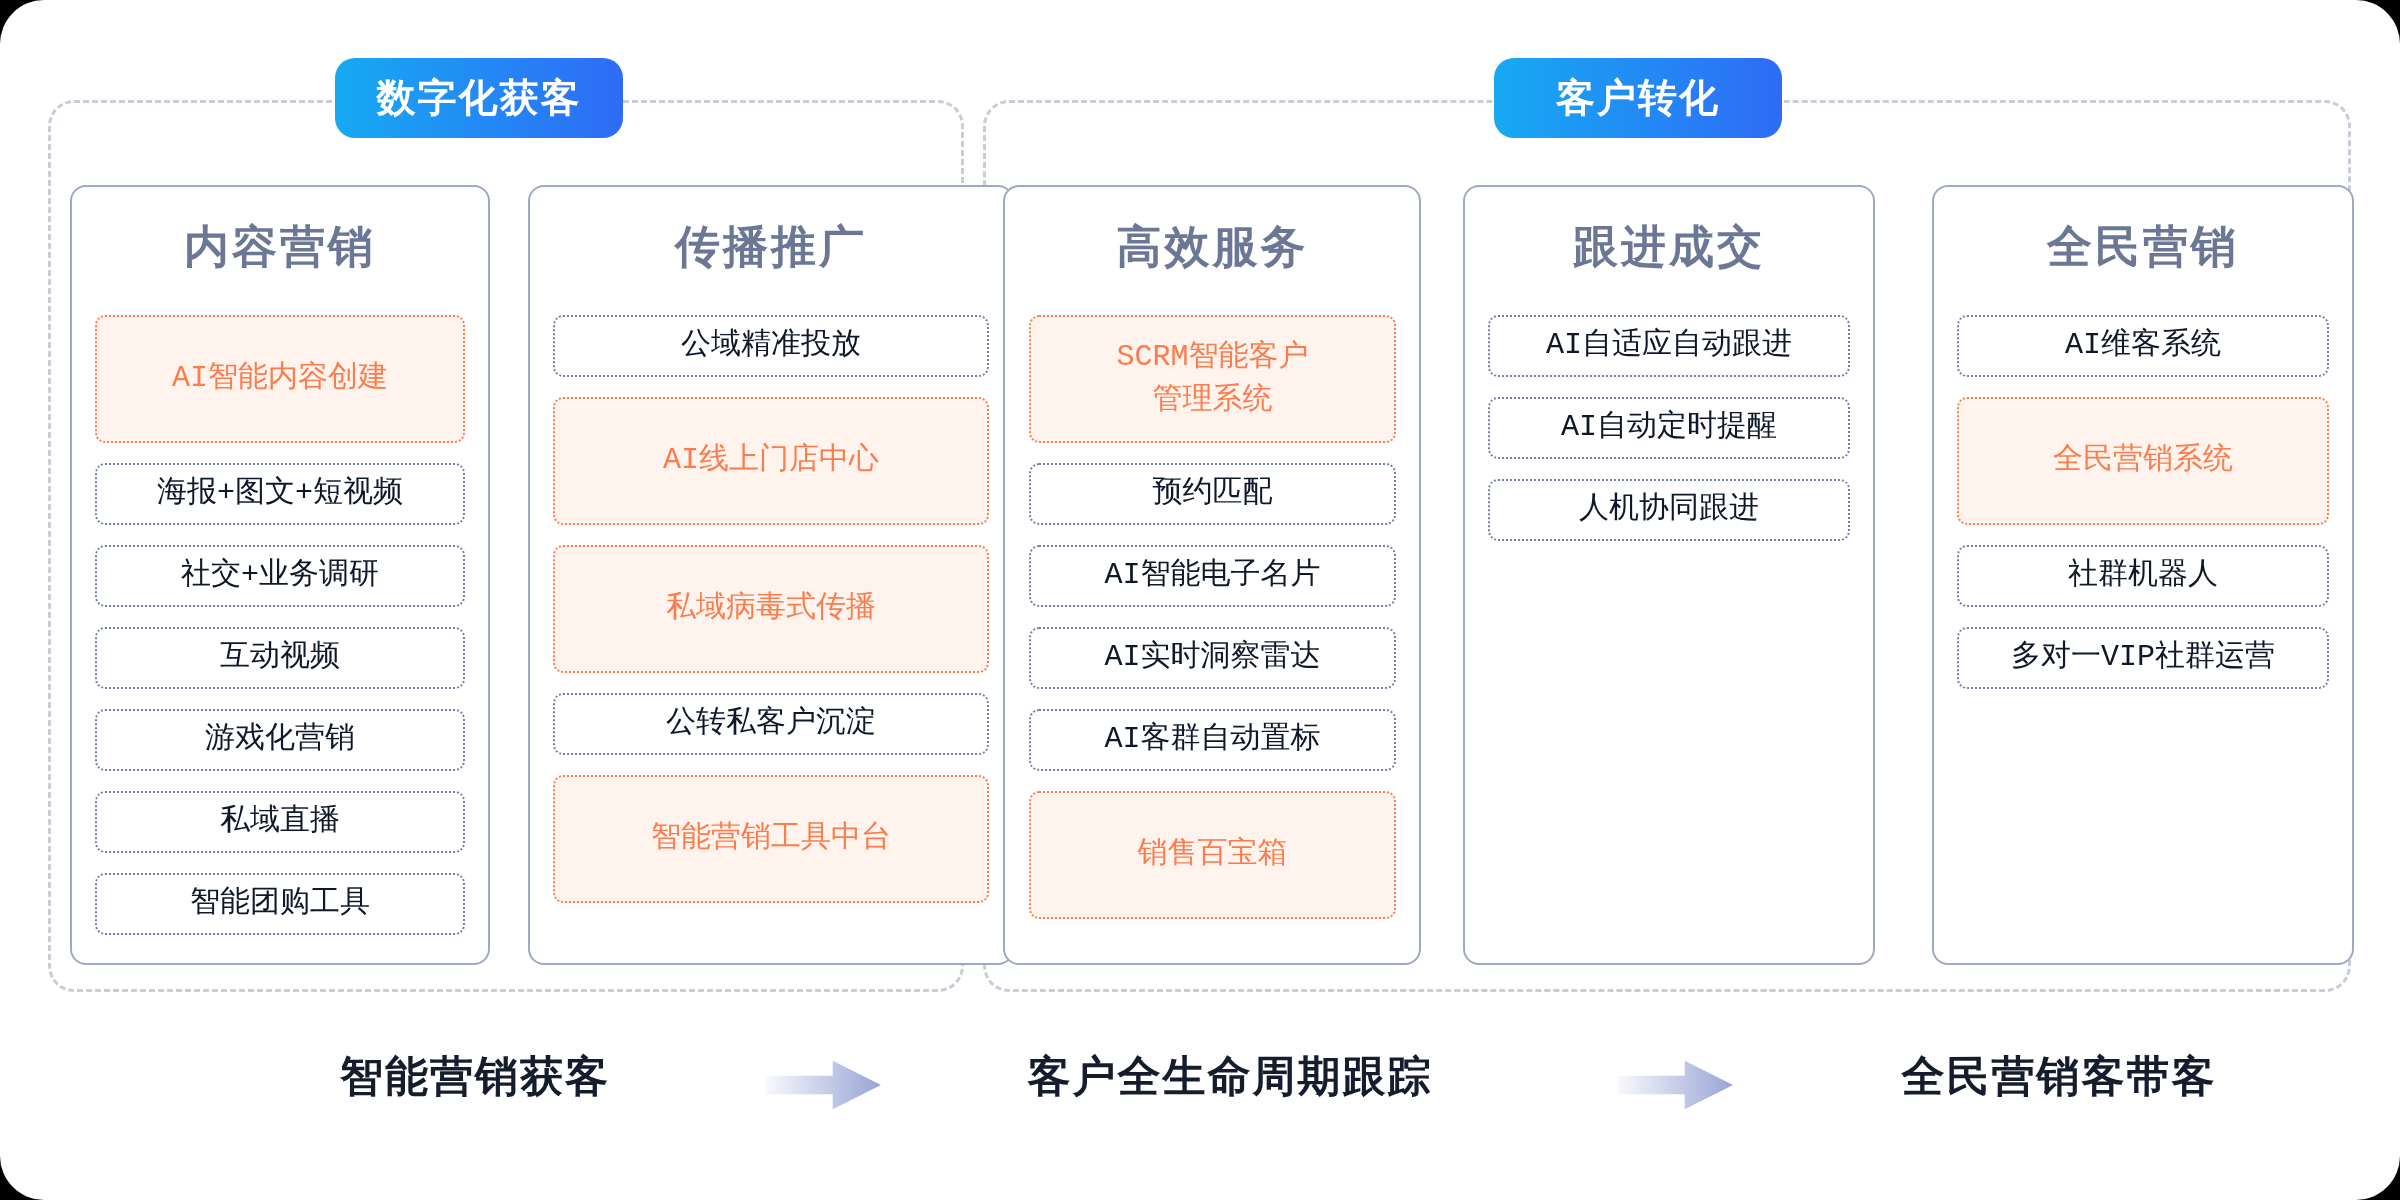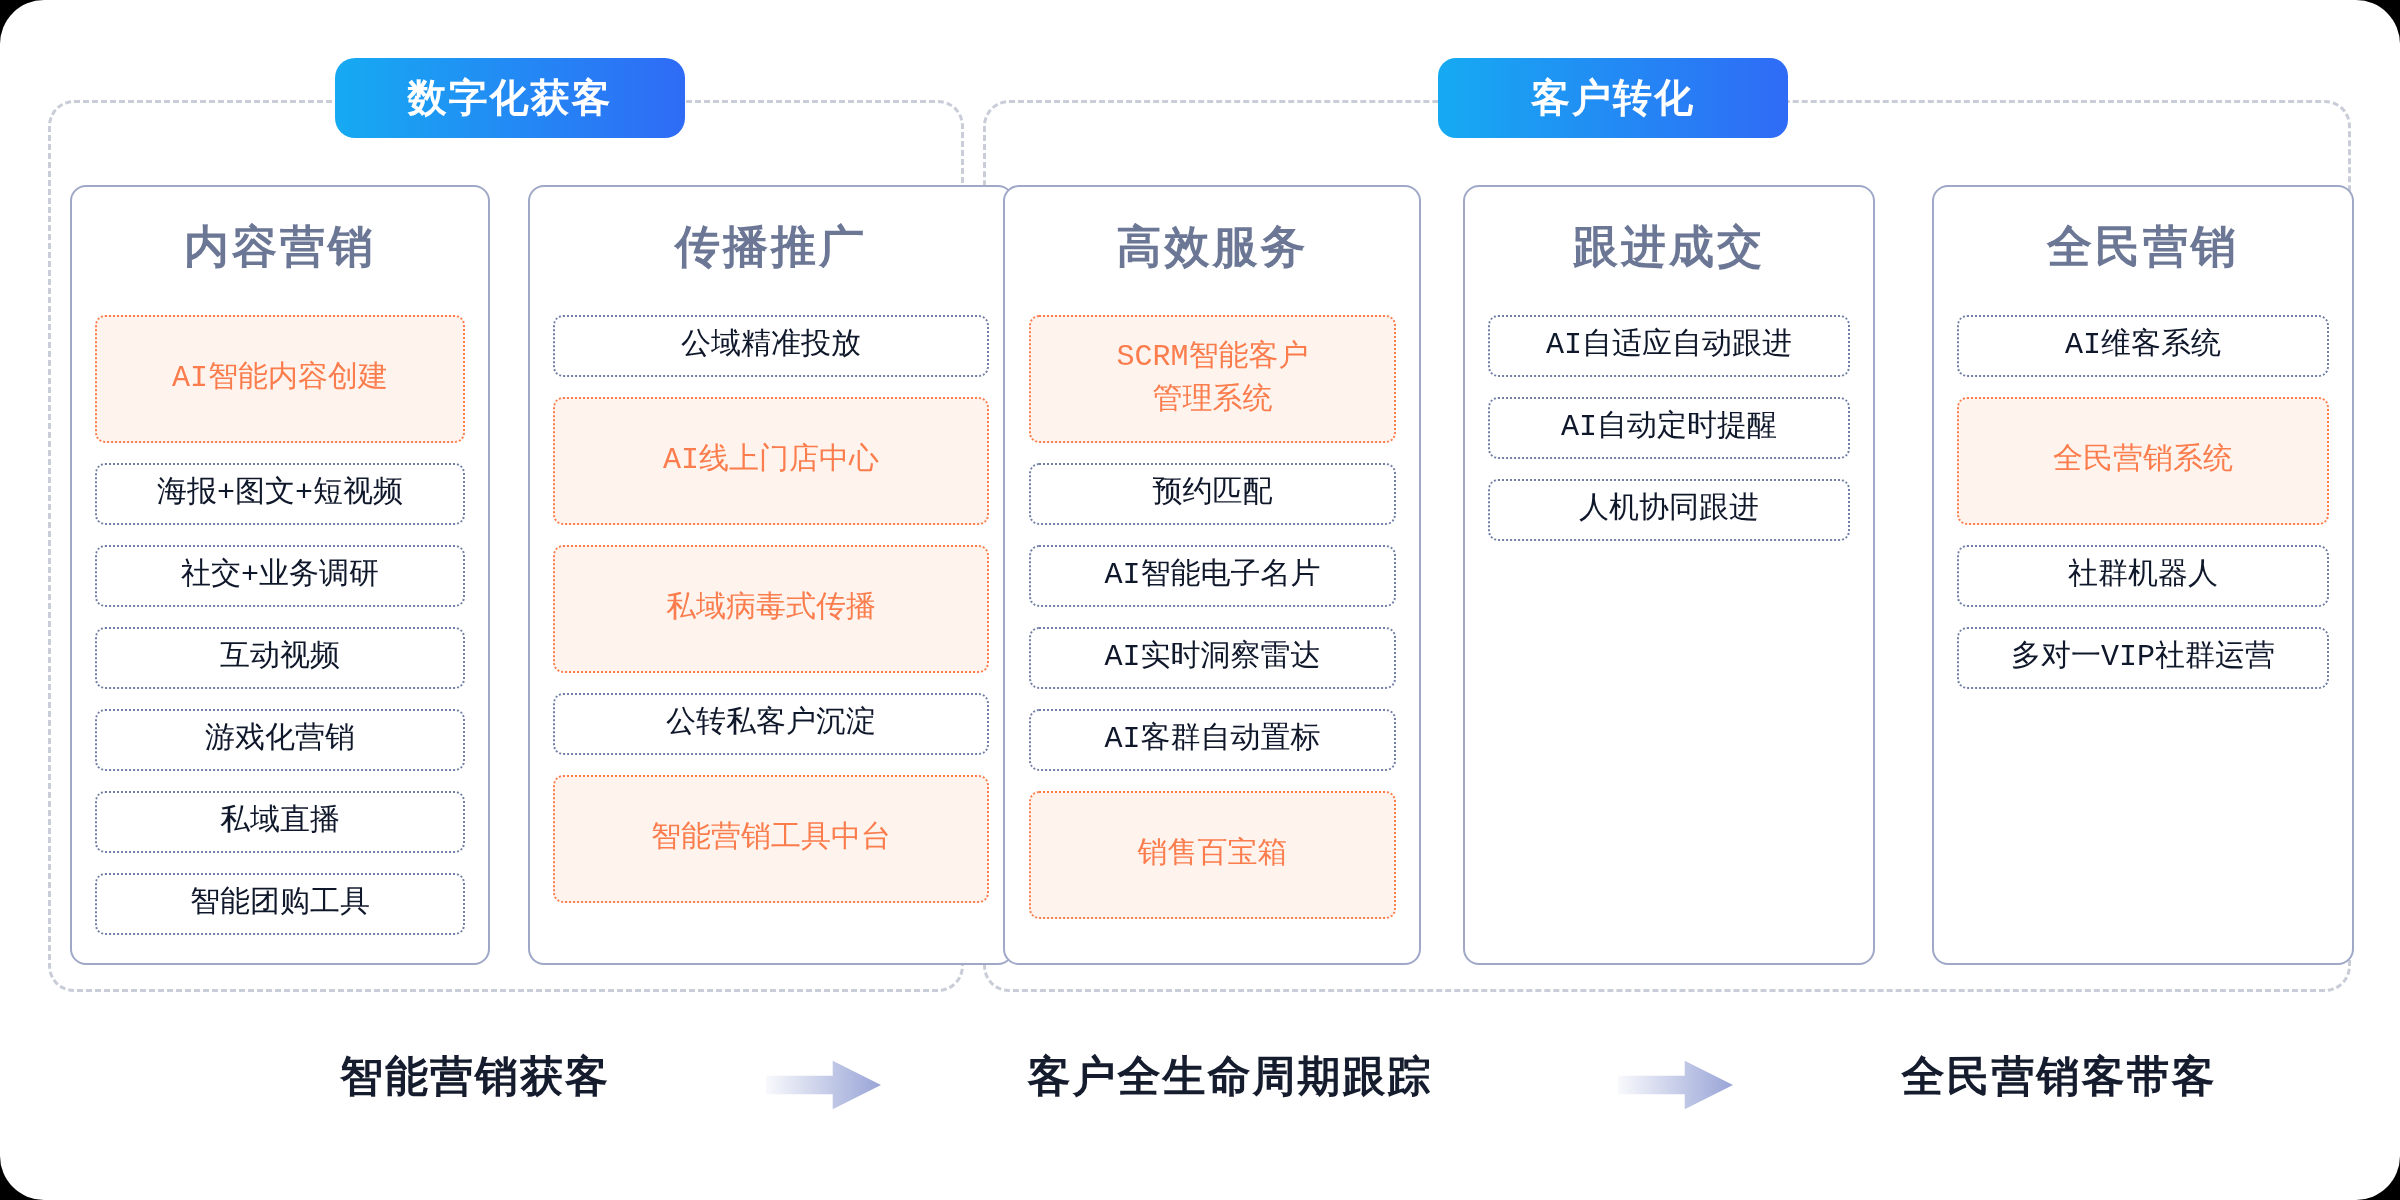--- a/index.html
+++ b/index.html
@@ -8,27 +8,27 @@
     border-radius:44px;overflow:hidden;
     font-family:"Liberation Sans","DejaVu Sans",sans-serif;
   }
   .group{
     position:absolute;top:100px;height:886px;
     border:3px dashed #c9cdd7;border-radius:26px;background:transparent;
   }
   .group-1{left:48px;width:910px;}
   .group-2{left:983px;width:1362px;}
   .badge{
-    position:absolute;top:58px;width:350px;height:80px;z-index:3;
+    position:absolute;top:58px;width:288px;height:80px;z-index:3;
     background:linear-gradient(90deg,#16aaf2,#2f6bf6);
     border-radius:20px;display:flex;align-items:center;justify-content:center;
     color:#ffffff;font-size:39px;font-weight:700;letter-spacing:2px;
   }
   .badge-1{left:335px;}
-  .badge-2{left:1438px;border-radius:18px;}
+  .badge-2{left:1494px;}
   .card{
     position:absolute;top:185px;height:780px;background:#ffffff;
     border:2.5px solid #9fa9c7;border-radius:16px;
     padding:32px 23px 0;box-sizing:border-box;font-family:Liberation Mono, monospace;
   }
   .card-1{left:70px;width:420px;}
   .card-2{left:528px;width:486px;}
   .card-3{left:1003px;width:418px;padding-left:24px;}
   .card-4{left:1463px;width:412px;}
   .card-5{left:1932px;width:422px;}

